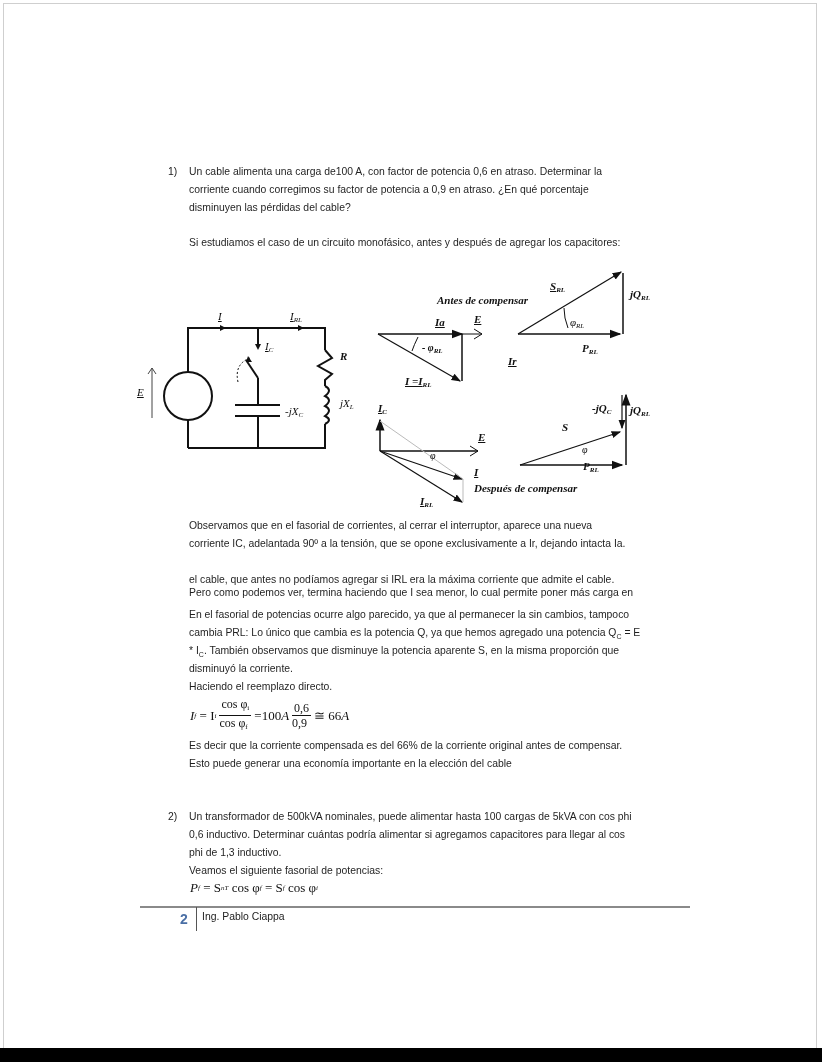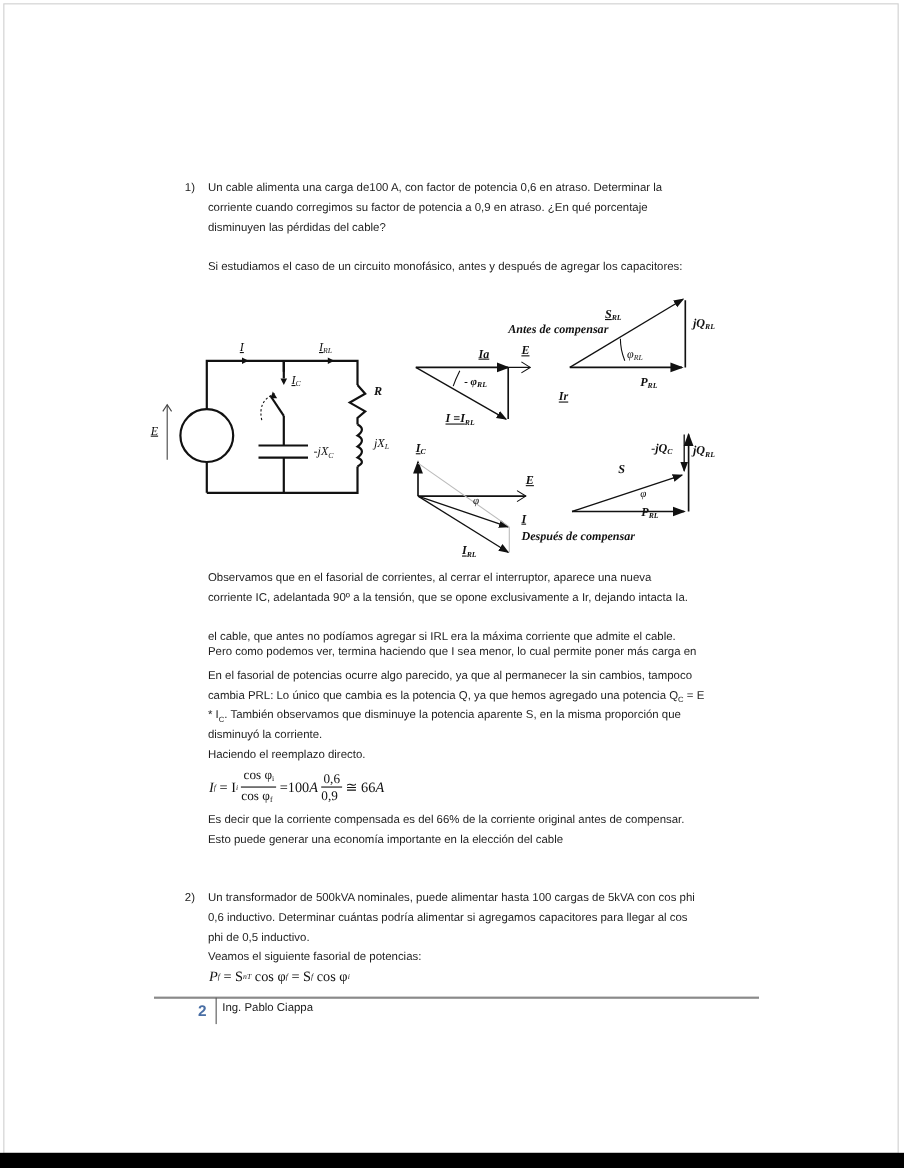--- a/index.html
+++ b/index.html
@@ -95,21 +95,21 @@
   <line x1="10" y1="186" x2="92" y2="214" stroke="#111" stroke-width="1.2" marker-end="url(#ah)"></line>
   <line x1="10" y1="186" x2="92" y2="237" stroke="#111" stroke-width="1.2" marker-end="url(#ah)"></line>
   <line x1="10" y1="156" x2="93" y2="214" stroke="#bbb" stroke-width="1"></line>
   <line x1="93" y1="214" x2="93" y2="237" stroke="#bbb" stroke-width="1"></line>
 
   <line x1="150" y1="200" x2="252" y2="200" stroke="#111" stroke-width="1.5" marker-end="url(#ah)"></line>
   <line x1="256" y1="200" x2="256" y2="130" stroke="#111" stroke-width="1.5" marker-end="url(#ah)"></line>
   <line x1="252" y1="130" x2="252" y2="163" stroke="#111" stroke-width="1.2" marker-end="url(#ah)"></line>
   <line x1="150" y1="200" x2="250" y2="167" stroke="#111" stroke-width="1.2" marker-end="url(#ah)"></line>
 </svg>
-<span class="lbl" style="left:437px;top:294px;margin-left:25px;">Antes de compensar</span>
+<span class="lbl" style="left:437px;top:294px;">Antes de compensar</span>
 <span class="lbl u" style="left:435px;top:316px;">Ia</span>
 <span class="lbl u" style="left:474px;top:313px;">E</span>
 <span class="lbl" style="left:422px;top:342px;font-size:10px;"><span>- φ</span><sub>RL</sub></span>
 <span class="lbl u" style="left:468px;top:355px;margin-left:40px;">Ir</span>
 <span class="lbl u" style="left:405px;top:375px;"><span>I =I</span><sub>RL</sub></span>
 <span class="lbl u" style="left:550px;top:280px;"><span>S</span><sub>RL</sub></span>
 <span class="lbl" style="left:630px;top:288px;"><span>jQ</span><sub>RL</sub></span>
 <span class="lbl" style="left:570px;top:316px;font-weight:normal;"><span>φ</span><sub>RL</sub></span>
 <span class="lbl" style="left:582px;top:342px;"><span>P</span><sub>RL</sub></span>
 
@@ -150,21 +150,21 @@
     </span>
   <span class="up">≅ 66</span><span>A</span>
 </div>
 
 <span class="txt" style="left:189px;top:737px;">Es decir que la corriente compensada es del 66% de la corriente original antes de compensar.</span>
 <span class="txt" style="left:189px;top:755px;">Esto puede generar una economía importante en la elección del cable</span>
 
 <span class="num" style="left:168px;top:808px;">2)</span>
 <span class="txt" style="left:189px;top:808px;">Un transformador de 500kVA nominales, puede alimentar hasta 100 cargas de 5kVA con cos phi</span>
 <span class="txt" style="left:189px;top:826px;">0,6 inductivo. Determinar cuántas podría alimentar si agregamos capacitores para llegar al cos</span>
-<span class="txt" style="left:189px;top:844px;">phi de 0,5 inductivo.</span>
+<span class="txt" style="left:189px;top:844px;">phi de 1,3 inductivo.</span>
 <span class="txt" style="left:189px;top:862px;">Veamos el siguiente fasorial de potencias:</span>
 
 <div class="formula" style="left:190px;top:880px;">
   <span>P</span><sub>f</sub>&nbsp;
   <span class="up">= S</span><sub>nT</sub>&nbsp;
   <span class="up">cos φ</span><sub>f</sub>&nbsp;
   <span class="up">= S</span><sub>f</sub>&nbsp;
   <span class="up">cos φ</span><sub>i</sub>
 </div>
 

